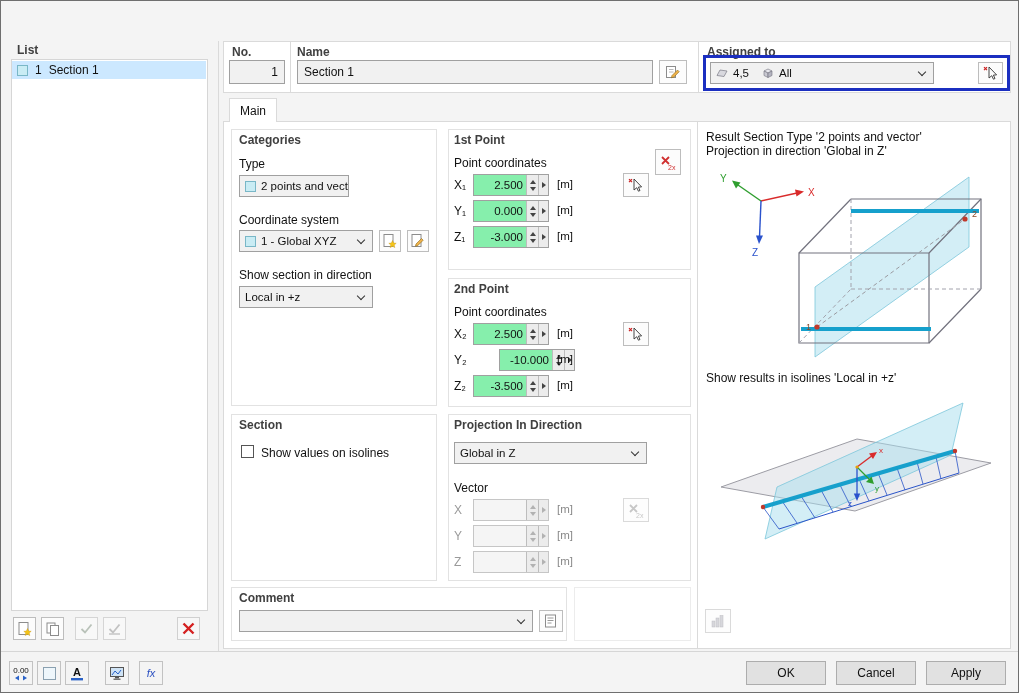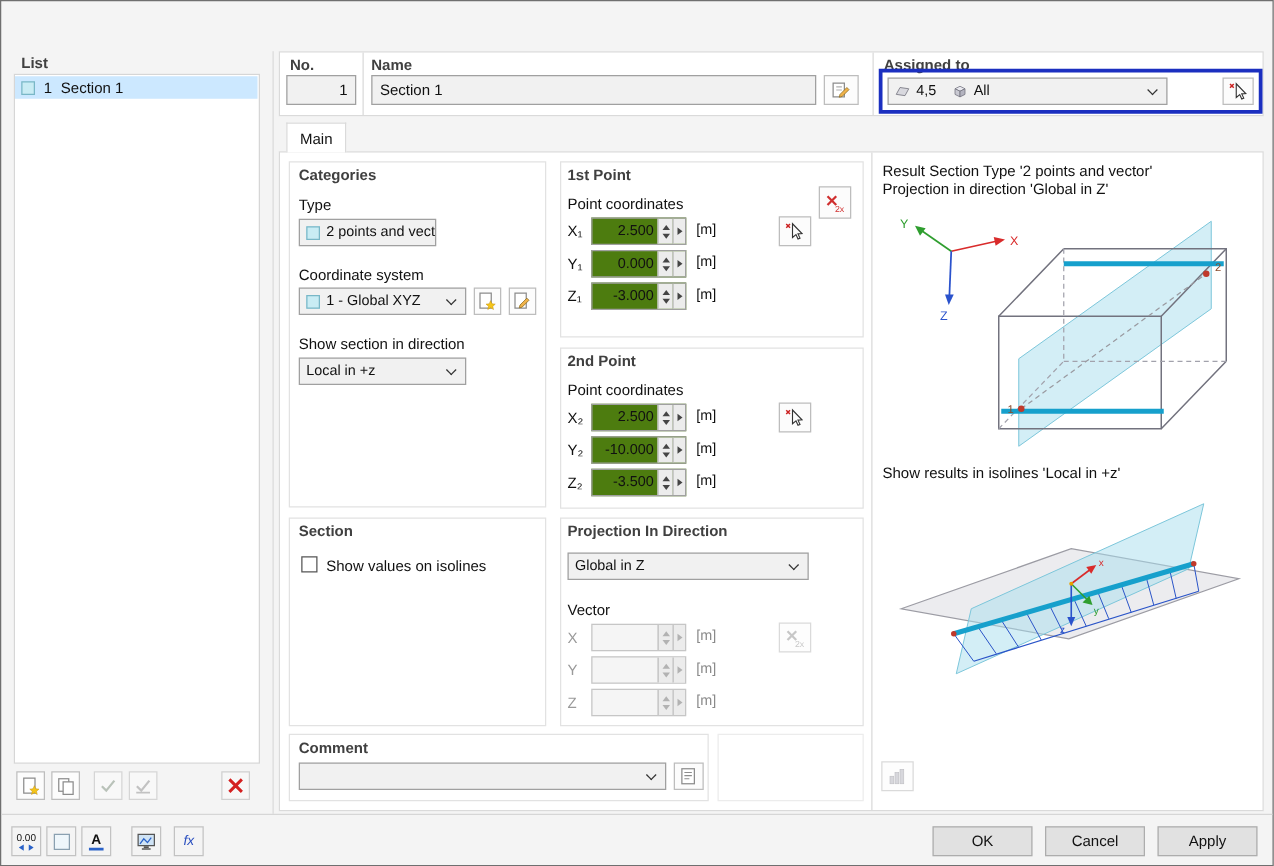--- a/index.html
+++ b/index.html
@@ -17,21 +17,21 @@
   .group { position:absolute; background:#fff; border:1px solid #e2e2e2; }
   .vline { position:absolute; width:0; border-left:1px solid #dadada; }
   .hline { position:absolute; height:0; border-top:1px solid #d6d6d6; }
   .listbox { position:absolute; background:#fff; border:1px solid #d6d6d6; }
   .list-row { position:absolute; display:flex; align-items:center; gap:7px; padding:0 5px; background:#cce8ff; font-size:12px; }
   .swatch { width:11px; height:11px; background:#c9ecf4; border:1px solid #79b7c7; flex:none; }
   .field { position:absolute; height:24px; background:#f1f1f1; border:1px solid #a0a0a0; display:flex; align-items:center; padding:0 6px; font-size:12px; }
   .combo { position:absolute; height:22px; background:#f1f1f1; border:1px solid #a0a0a0; display:flex; align-items:center; gap:5px; padding:0 5px; font-size:11.5px; white-space:nowrap; overflow:hidden; }
   .chev-wrap { margin-left:auto; width:13px; display:flex; justify-content:center; flex:none; }
   .chev { width:6px; height:6px; border-right:1.5px solid #333; border-bottom:1.5px solid #333; transform:rotate(45deg); margin-top:-3px; }
-  .numfield { position:absolute; width:76px; height:22px; background:#4d7c0f; border:1px solid #a0a0a0; display:flex; }
+  .numfield { position:absolute; width:76px; height:22px; background:#86efac; border:1px solid #a0a0a0; display:flex; }
   .numval { flex:1; display:flex; align-items:center; justify-content:flex-end; padding-right:3px; font-size:11.5px; }
   .spincol { width:12px; border-left:1px solid #bdbdbd; display:flex; flex-direction:column; align-items:center; justify-content:center; gap:3px; background:#ececec; }
   .sidecol { width:10px; border-left:1px solid #bdbdbd; display:flex; align-items:center; justify-content:center; background:#ececec; }
   .tri-up { width:0; height:0; border-left:3px solid transparent; border-right:3px solid transparent; border-bottom:4px solid #444; }
   .tri-dn { width:0; height:0; border-left:3px solid transparent; border-right:3px solid transparent; border-top:4px solid #444; }
   .tri-rt { width:0; height:0; border-top:3px solid transparent; border-bottom:3px solid transparent; border-left:4px solid #444; }
   .numfield.dis { border-color:#c6c6c6; background:#f5f5f5; }
   .numfield.dis .tri-up { border-bottom-color:#b2b2b2; }
   .numfield.dis .tri-dn { border-top-color:#b2b2b2; }
   .numfield.dis .tri-rt { border-left-color:#b2b2b2; }
@@ -272,21 +272,21 @@
   </div>
   <span class="unitlbl" style="left:556px;top:326px">[m]</span>
   <div class="iconbtn" style="left:622px;top:321px;width:26px;height:24px">
     <svg width="16" height="16" viewBox="0 0 16 16">
       <path d="M1 2.2 L4 5.2 M4 2.2 L1 5.2" stroke="#cc2222" stroke-width="1.2"></path>
       <path d="M6 2 L6 13 L8.8 10.7 L10.4 14.2 L12 13.5 L10.4 10.1 L13.6 9.9 Z" fill="#fcfcfc" stroke="#333" stroke-width="0.9"></path>
     </svg>
   </div>
 
   <span class="lbl" style="left:453px;top:352px">Y₂</span>
-  <div class="numfield" style="left:472px;top:348px">
+  <div class="numfield" style="left:498px;top:348px">
     <span class="numval">-10.000</span>
     <span class="spincol">
         <span class="tri-up"></span>
         <span class="tri-dn"></span>
       </span>
     <span class="sidecol">
         <span class="tri-rt"></span>
       </span>
   </div>
   <span class="unitlbl" style="left:556px;top:352px">[m]</span>

